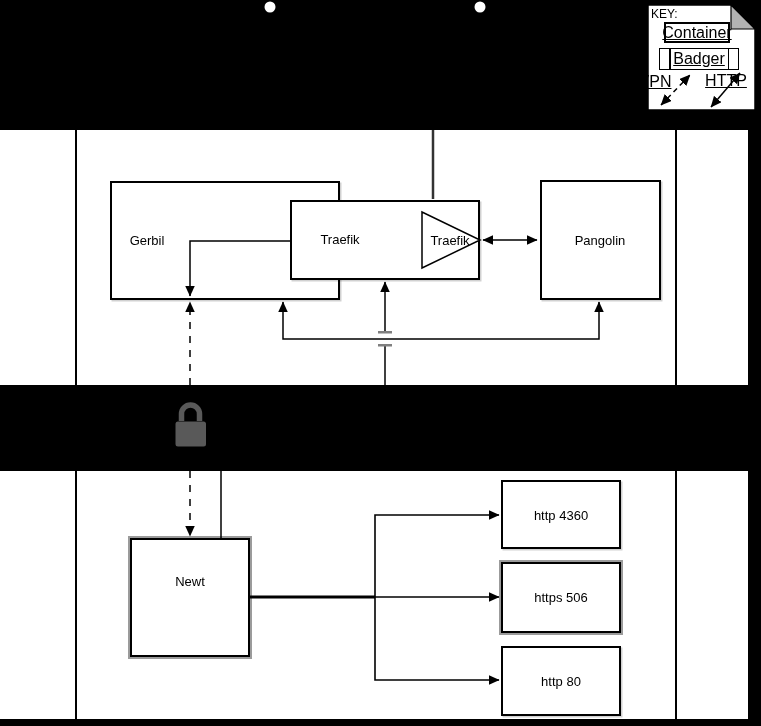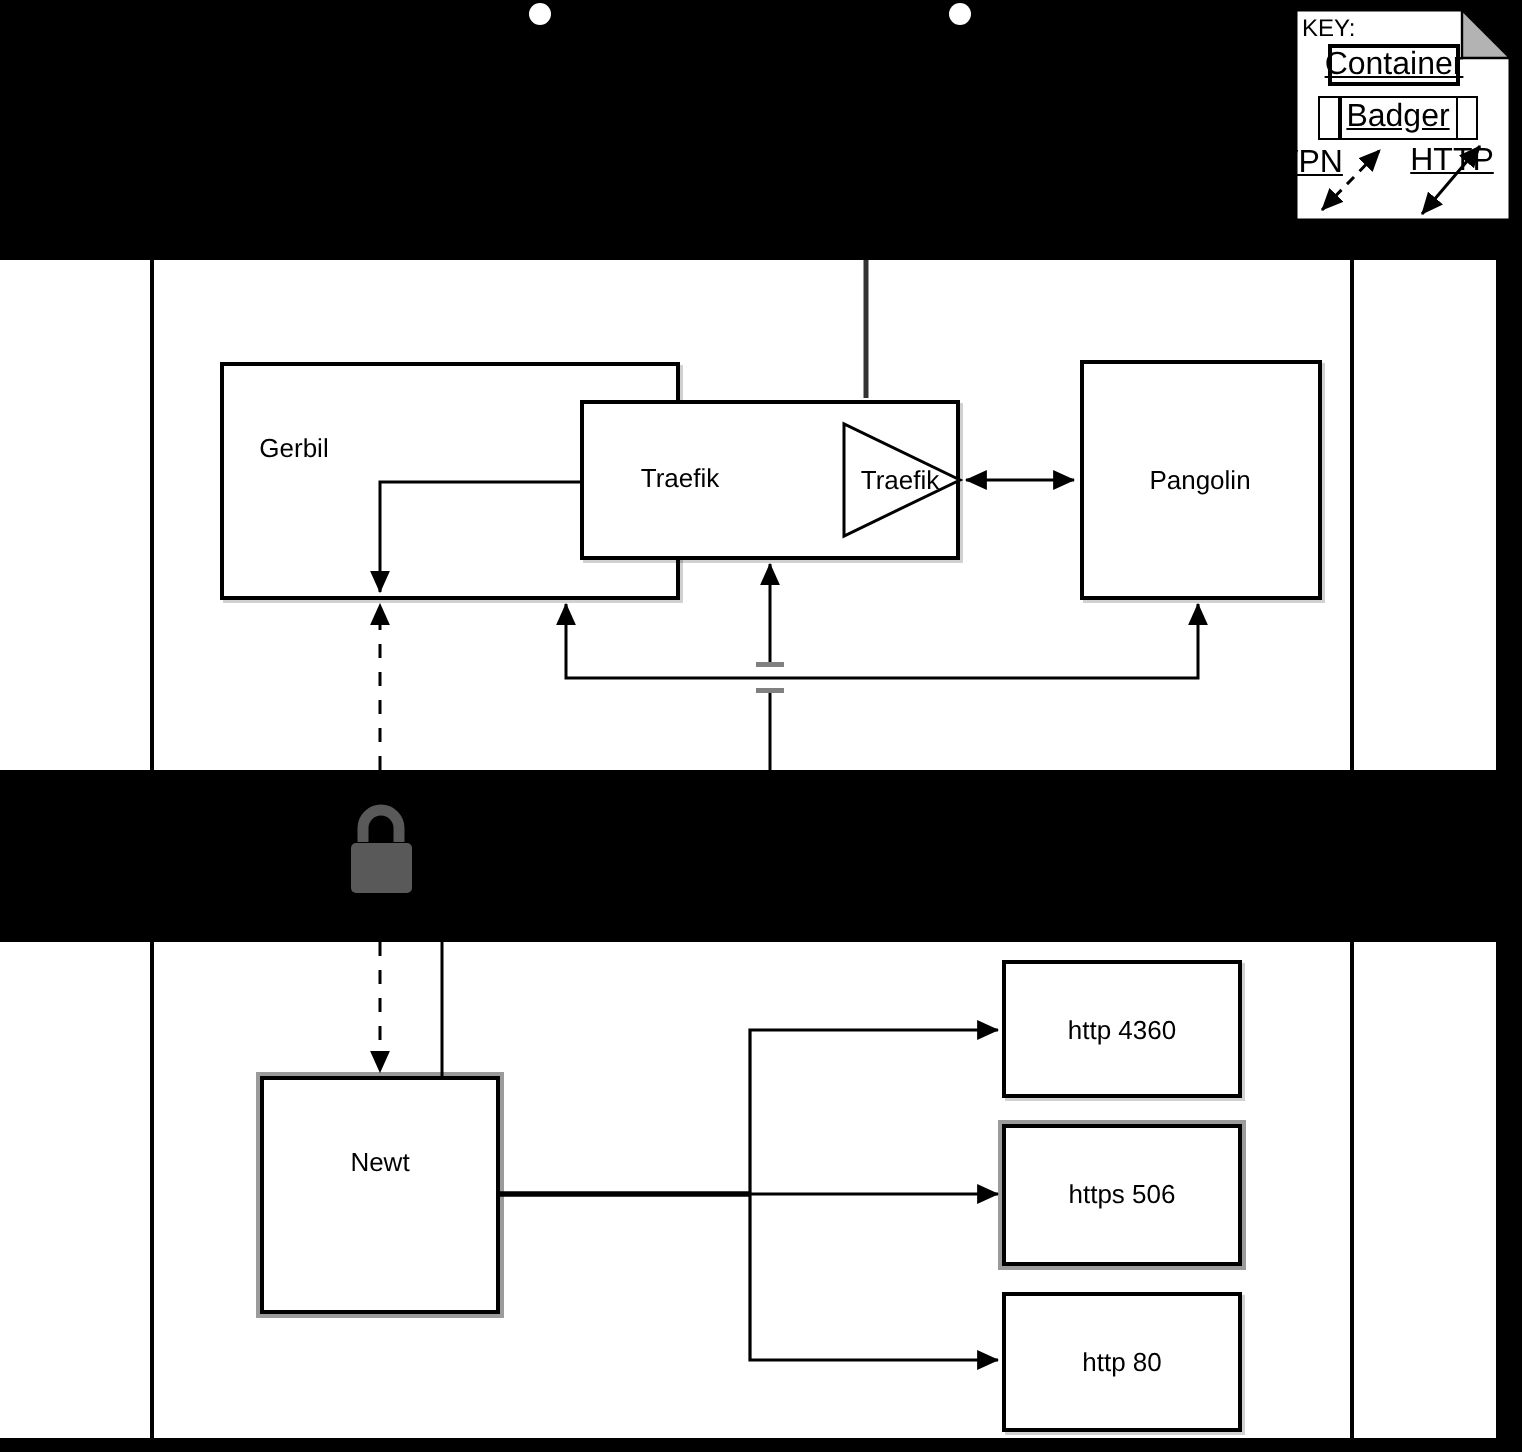--- a/index.html
+++ b/index.html
@@ -104,21 +104,21 @@
 
     <g>
       <polygon points="648,5 731,5 755,29 755,110 648,110" fill="#fff" stroke="#000" stroke-width="1.5"></polygon>
       <polygon points="731,5 731,29 755,29" fill="#b3b3b3" stroke="#000" stroke-width="1.2"></polygon>
     </g>
 
     <path d="M661,105 L690,75" stroke="#000" stroke-width="1.5" fill="none" stroke-dasharray="5 4" marker-start="url(#arr)" marker-end="url(#arr)"></path>
     <path d="M711,107 L740,73" stroke="#000" stroke-width="1.5" fill="none" marker-start="url(#arr)" marker-end="url(#arr)"></path>
   </svg>
 
-  <div class="lbl" style="left:147px;top:224px">Gerbil</div>
+  <div class="lbl" style="left:147px;top:240px">Gerbil</div>
   <div class="lbl" style="left:340px;top:239px">Traefik</div>
   <div class="lbl" style="left:450px;top:240px">Traefik</div>
   <div class="lbl" style="left:600px;top:240px">Pangolin</div>
   <div class="lbl" style="left:190px;top:581px">Newt</div>
   <div class="lbl" style="left:561px;top:515px">http 4360</div>
   <div class="lbl" style="left:561px;top:597px">https 506</div>
   <div class="lbl" style="left:561px;top:681px">http 80</div>
 
   <div class="key-title">KEY:</div>
   <div class="lbl klbl" style="left:697px;top:33px">Container</div>

